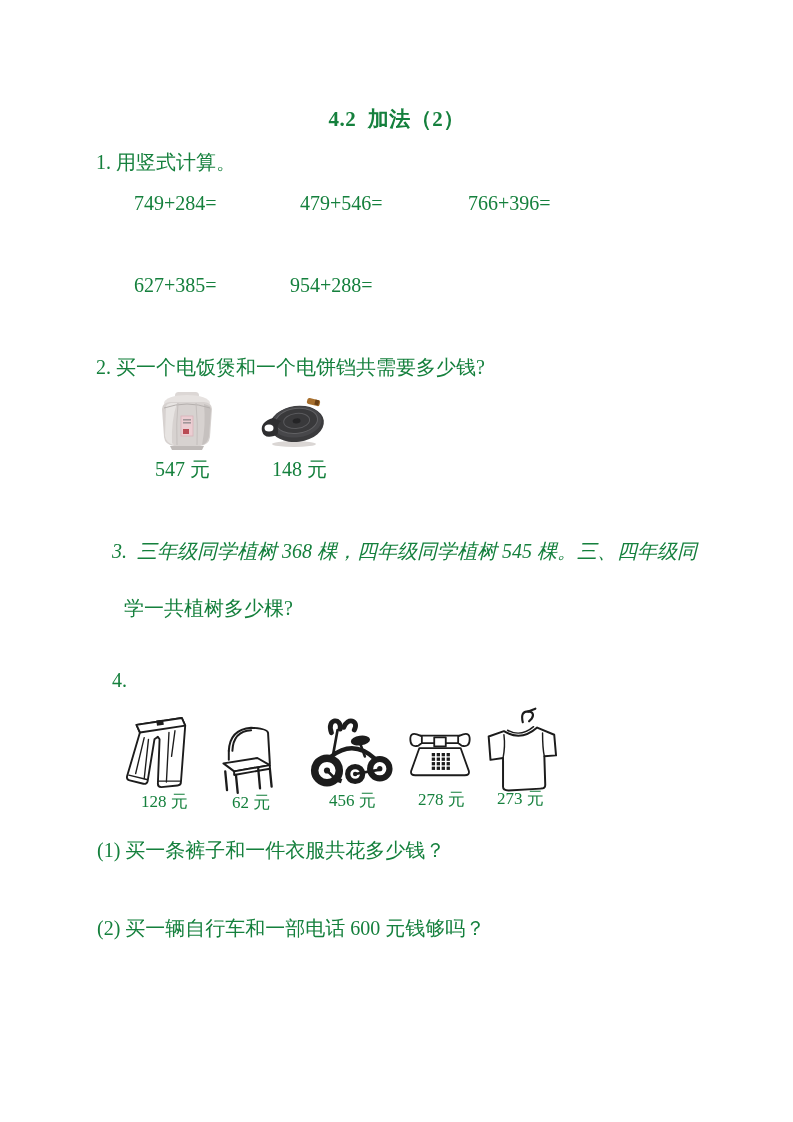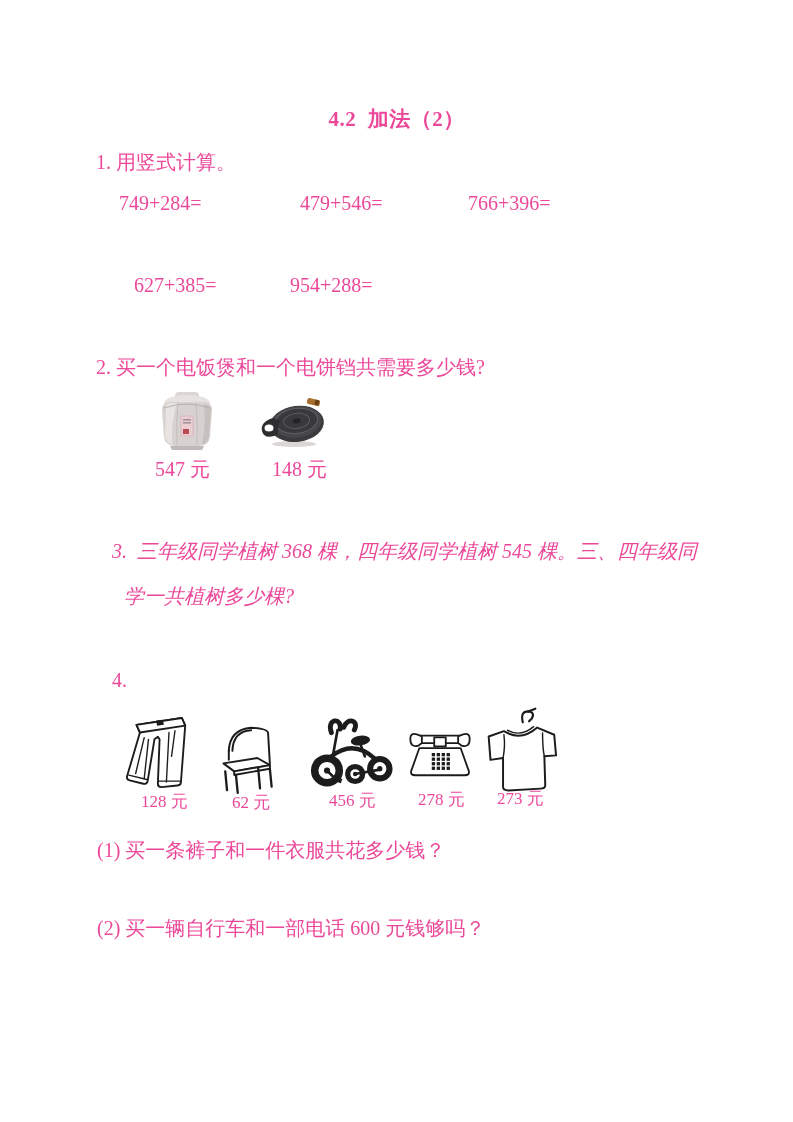--- a/index.html
+++ b/index.html
@@ -2,21 +2,21 @@
 <html><head>
 <meta charset="utf-8">
 <style>
   html,body{margin:0;padding:0;background:#ffffff;}
   .page{
     position:relative;
     width:793px;height:1122px;
     margin:0 auto;
     background:#ffffff;
     font-family:"Liberation Serif","DejaVu Serif",serif;
-    color:#ec4899;
+    color:#15803d;
     overflow:hidden;
   }
   .abs{position:absolute;}
   .txt{white-space:pre;font-size:20px;line-height:1.25;text-align:right;}
   .title{
     left:0;right:0;top:106px;
     text-align:center;
     font-size:21px;font-weight:700;letter-spacing:0.5px;
   }
   .price{font-size:20px;}
@@ -24,21 +24,21 @@
   svg{display:block;}
 </style>
 </head>
 <body>
 
 <div class="page">
 
   <div class="abs txt title">4.2  加法（2）</div>
 
   <div class="abs txt" style="left:96px;top:150px;">1. 用竖式计算。</div>
-  <div class="abs txt" style="left:119px;top:191px;">749+284=</div>
+  <div class="abs txt" style="left:134px;top:191px;">749+284=</div>
   <div class="abs txt" style="left:300px;top:191px;">479+546=</div>
   <div class="abs txt" style="left:468px;top:191px;">766+396=</div>
   <div class="abs txt" style="left:134px;top:273px;">627+385=</div>
   <div class="abs txt" style="left:290px;top:273px;">954+288=</div>
 
   <div class="abs txt" style="left:96px;top:355px;">2. 买一个电饭煲和一个电饼铛共需要多少钱?</div>
 
   <svg class="abs" style="left:158px;top:391px;" width="58" height="60" viewBox="0 0 58 60">
     <rect x="17" y="1" width="24" height="7" rx="3.5" fill="#dcd7d5"></rect>
     <ellipse cx="29" cy="12" rx="23" ry="8" fill="#e6e2e0"></ellipse>
@@ -67,21 +67,21 @@
       <ellipse cx="37" cy="23" rx="4" ry="2.5" fill="#242426"></ellipse>
     </g>
     <path d="M13,20 Q0,24 2,33 Q4,41 14,38 Q19,37 18,32 Q17,26 21,23 Z" fill="#2e2e30"></path>
     <ellipse cx="9" cy="30" rx="4.5" ry="3.5" fill="#ffffff"></ellipse>
   </svg>
 
   <div class="abs txt price" style="left:155px;top:457px;">547 元</div>
   <div class="abs txt price" style="left:272px;top:457px;">148 元</div>
 
   <div class="abs txt" style="left:112px;top:539px;font-style:italic;">3.  三年级同学植树 368 棵，四年级同学植树 545 棵。三、四年级同</div>
-  <div class="abs txt" style="left:124px;top:584px;font-style:italic;">学一共植树多少棵?</div>
+  <div class="abs txt" style="left:124px;top:596px;">学一共植树多少棵?</div>
 
   <div class="abs txt" style="left:112px;top:668px;">4.</div>
 
   <svg class="abs" style="left:122px;top:708px;" width="82" height="90" viewBox="0 0 96 92">
     <g fill="#ffffff" stroke="#1c1c1c" stroke-width="2.2" stroke-linejoin="round" stroke-linecap="round">
       <path d="M17,13 L70,5 L74,14 L69,80 Q69,84 65,84 L46,86 Q42,86 42,82 L44,30 L42,27 L38,30 L30,79 Q29,83 25,82 L9,78 Q5,77 6,73 L21,22 Z"></path>
       <path d="M17,13 L70,5 L74,14 L21,22 Z"></path>
     </g>
     <g fill="none" stroke="#1c1c1c" stroke-width="1.6" stroke-linecap="round">
       <path d="M26,28 L16,70"></path>

